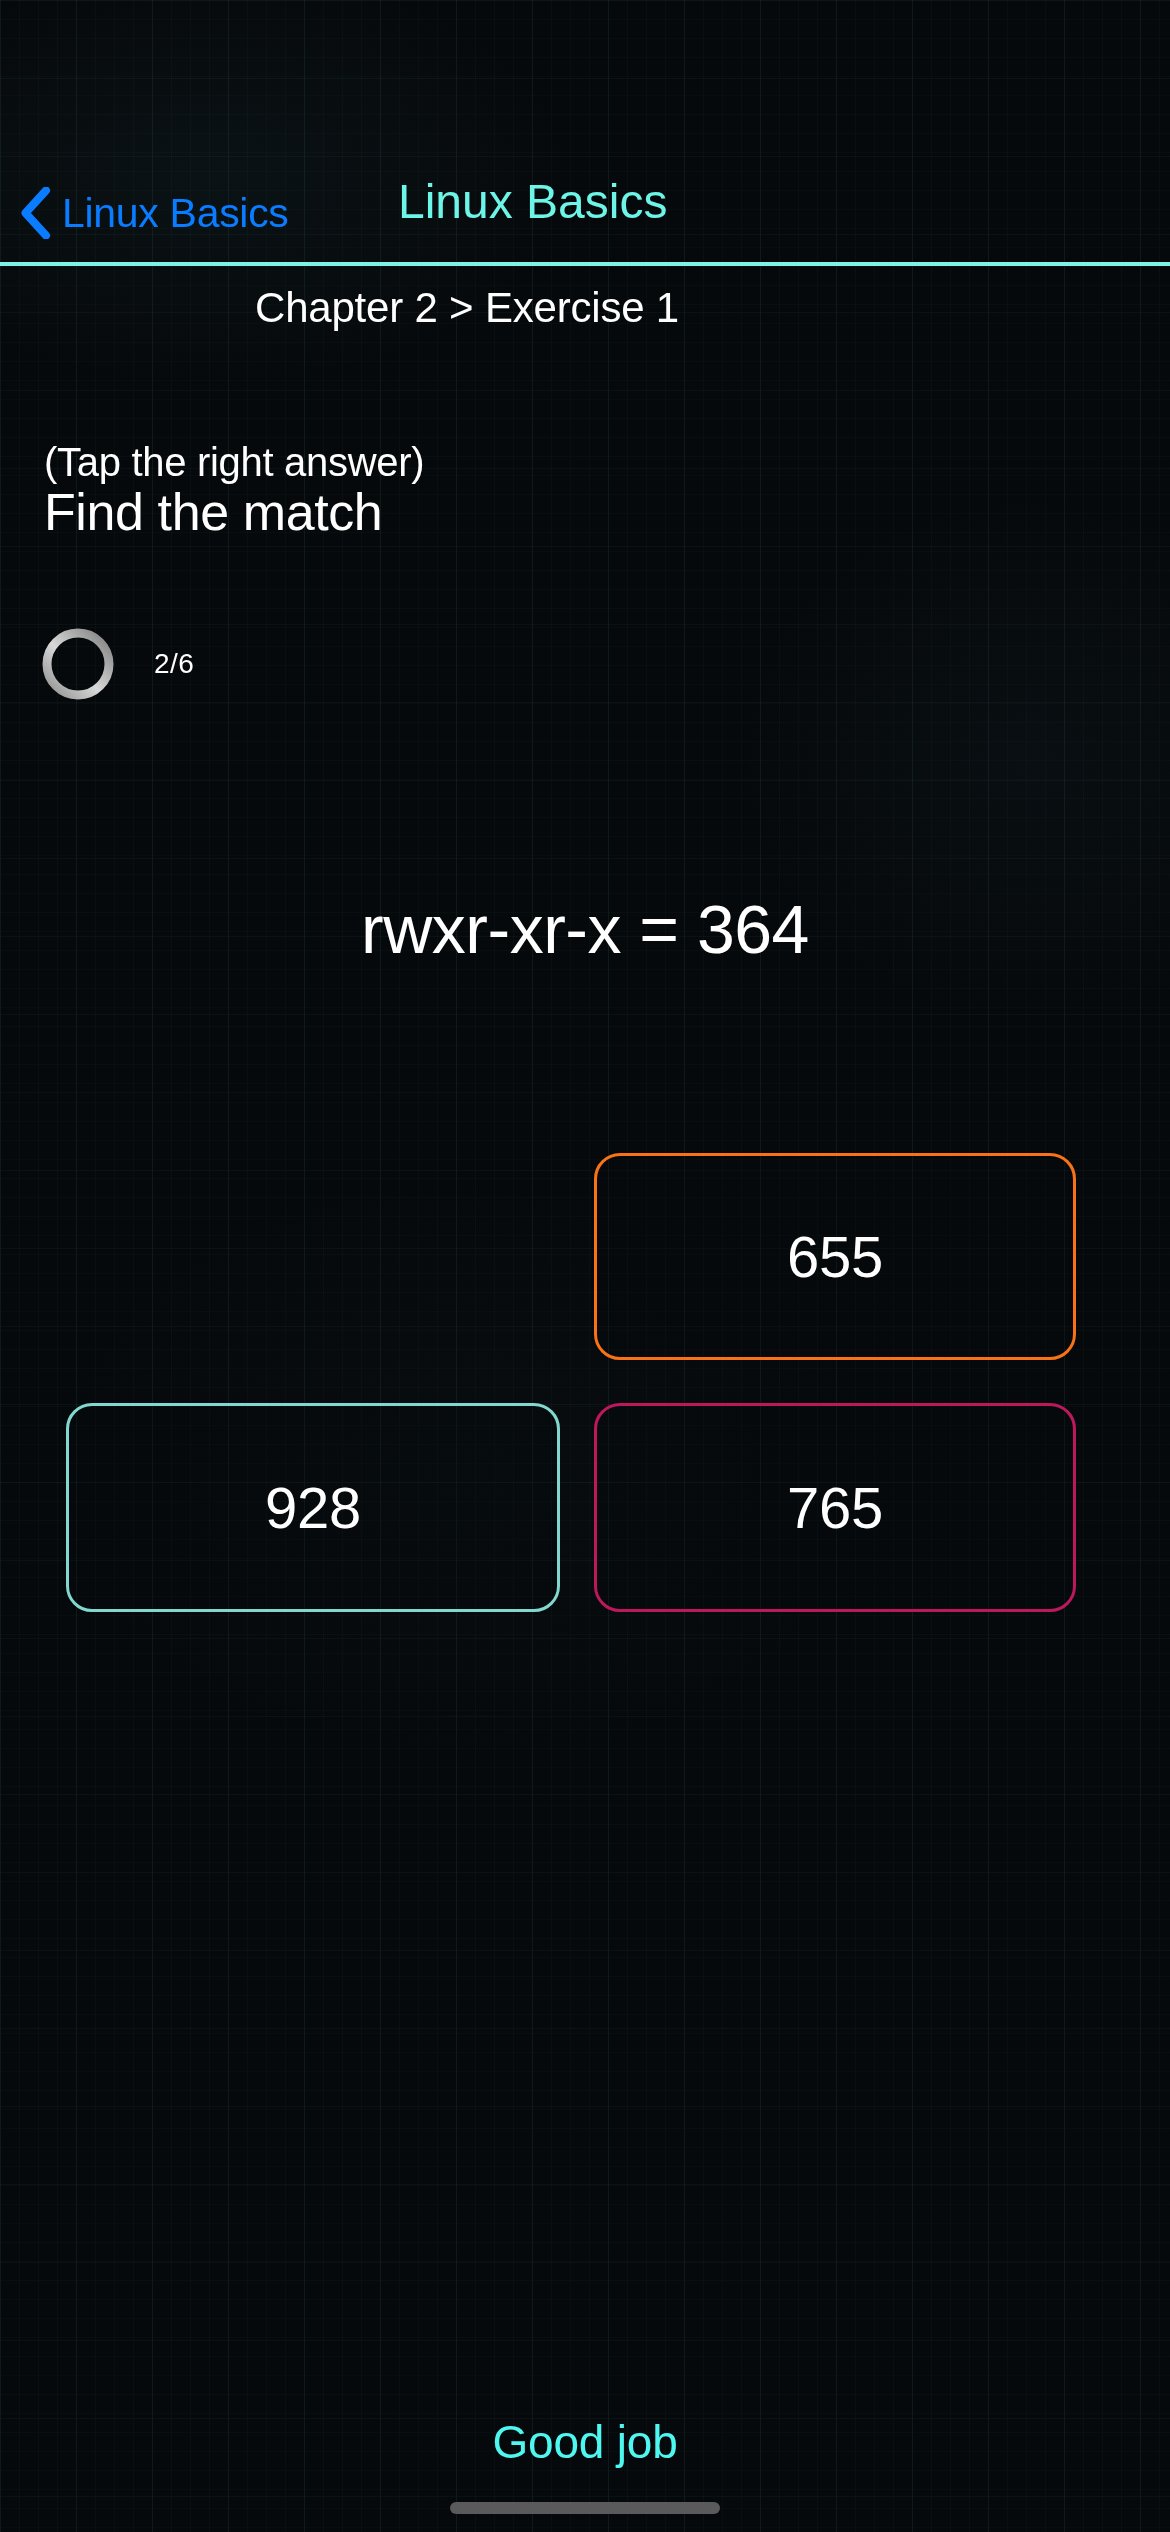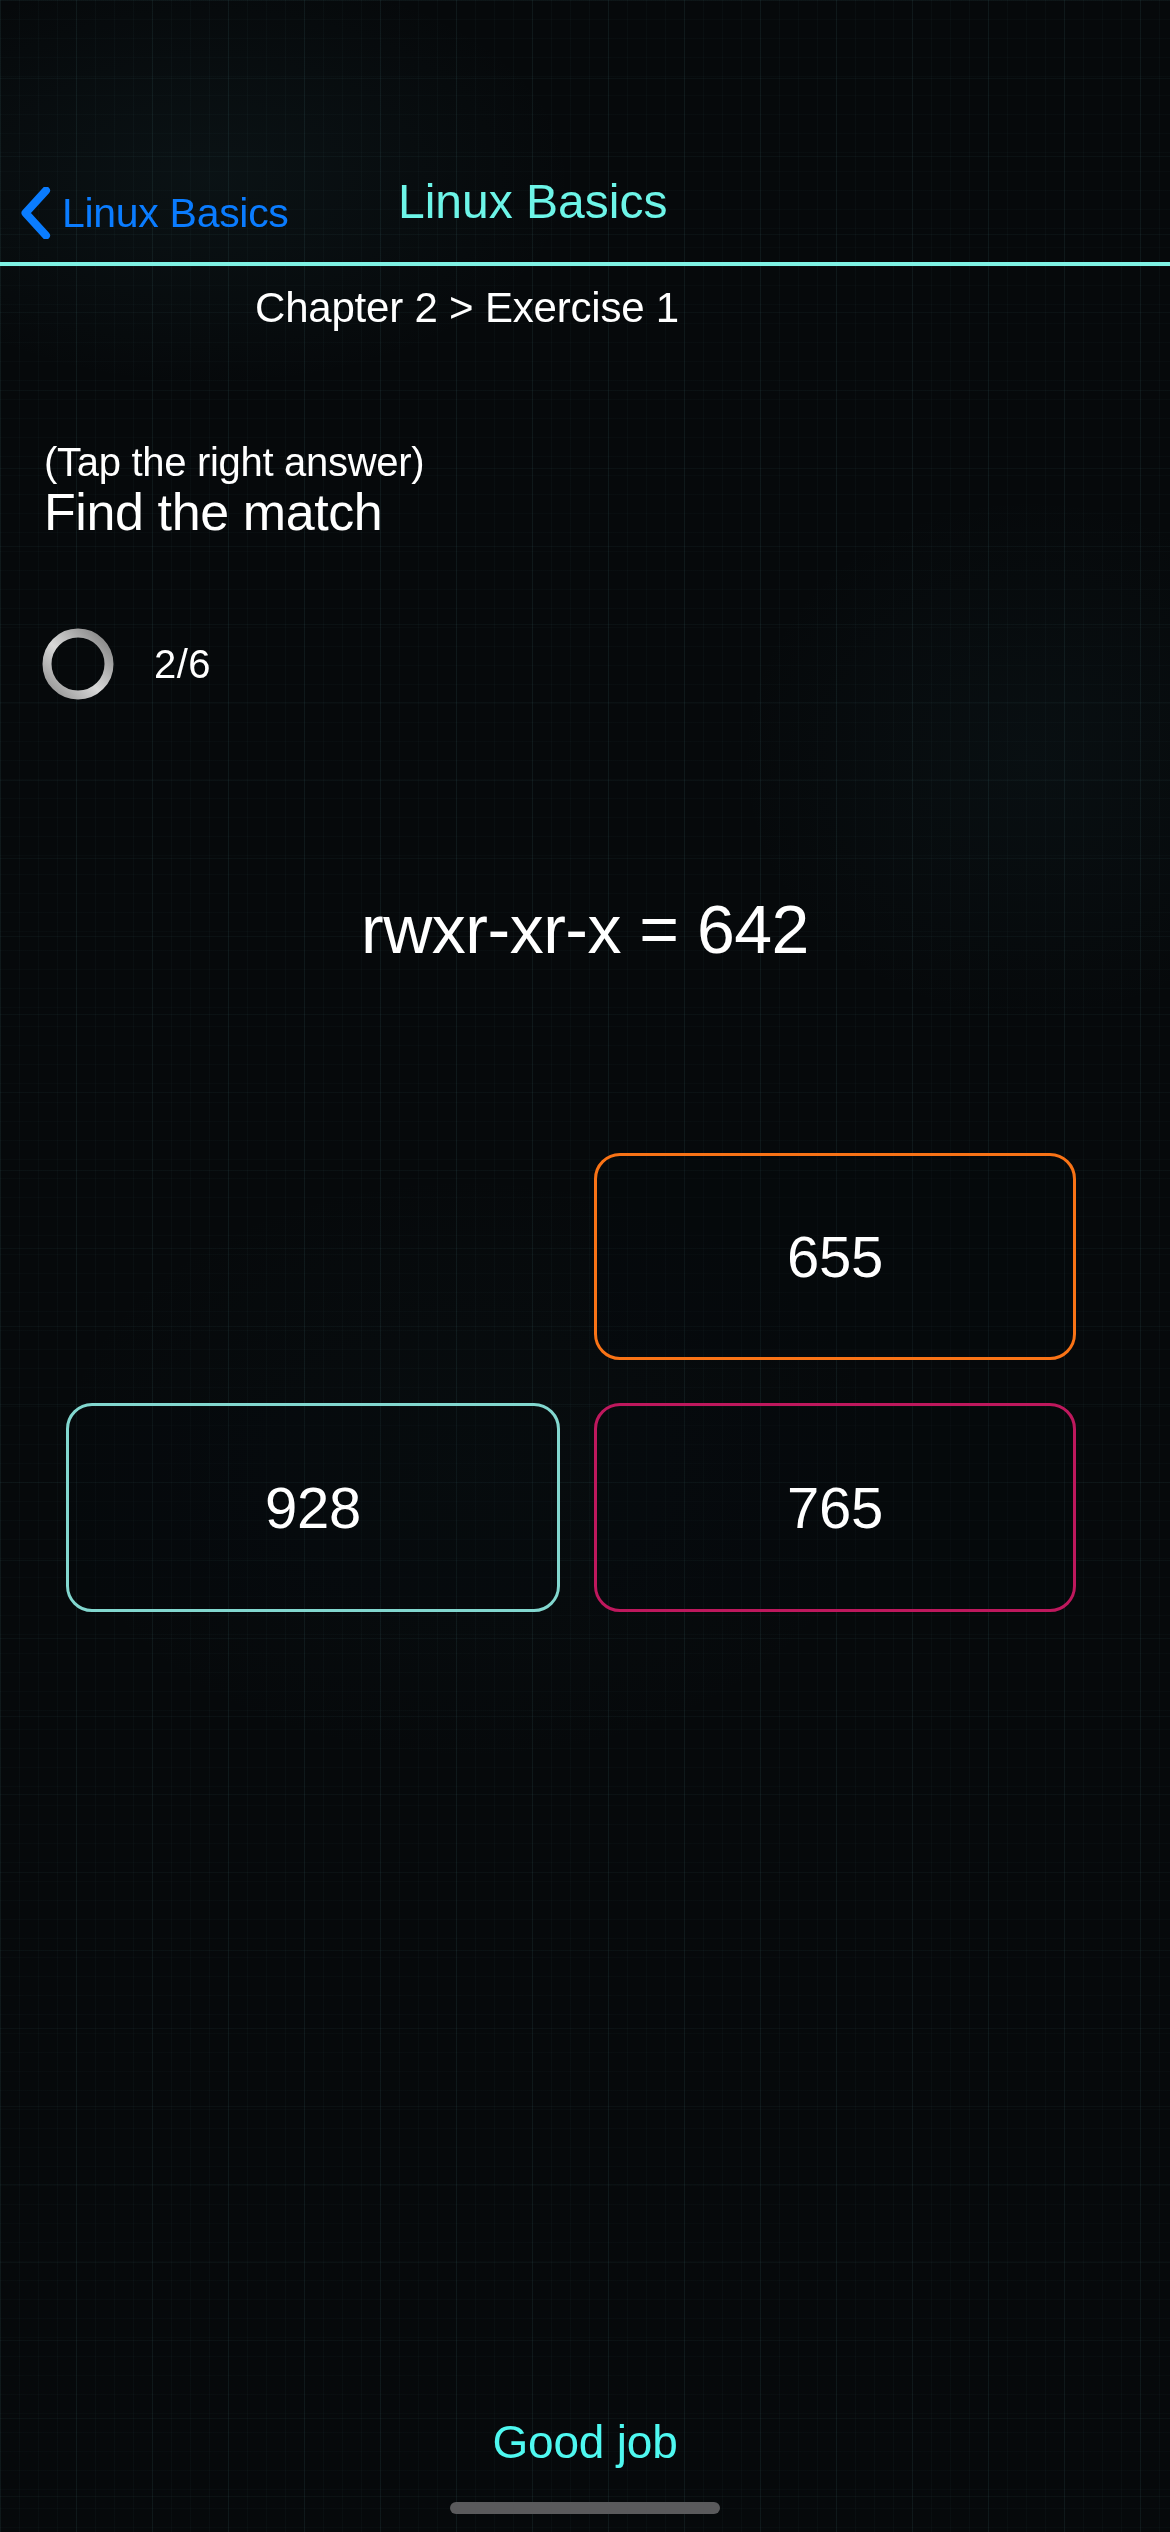--- a/index.html
+++ b/index.html
@@ -190,21 +190,21 @@
     left: 40px;
     top: 626px;
     display: flex;
     align-items: center;
     gap: 38px;
     z-index: 3;
   }
   #progress-ring { width: 76px; height: 76px; display: block; }
   #progress-count {
     color: #ffffff;
-    font-size: 40px;
+    font-size: 28px;
     letter-spacing: 0.4px;
   }
 
   
   #question-text {
     position: absolute;
     top: 890px; left: 0;
     width: 1170px;
     text-align: center;
     color: #ffffff;
@@ -300,21 +300,21 @@
           <stop offset="0%" stop-color="#8e8e8e"></stop>
           <stop offset="45%" stop-color="#d8d8d8"></stop>
           <stop offset="100%" stop-color="#7d7d7d"></stop>
         </linearGradient>
       </defs>
       <circle cx="38" cy="38" r="31" fill="none" stroke="url(#ringGrad)" stroke-width="9" stroke-linecap="round"></circle>
     </svg>
     <span id="progress-count">2/6</span>
   </div>
 
-  <div id="question-text">rwxr-xr-x = 642</div>
+  <div id="question-text">rwxr-xr-x = 364</div>
 
   <div class="answer-button" id="answer-0">
     <span>655</span>
   </div>
   <div class="answer-button" id="answer-1">
     <span>928</span>
   </div>
   <div class="answer-button" id="answer-2">
     <span>765</span>
   </div>

